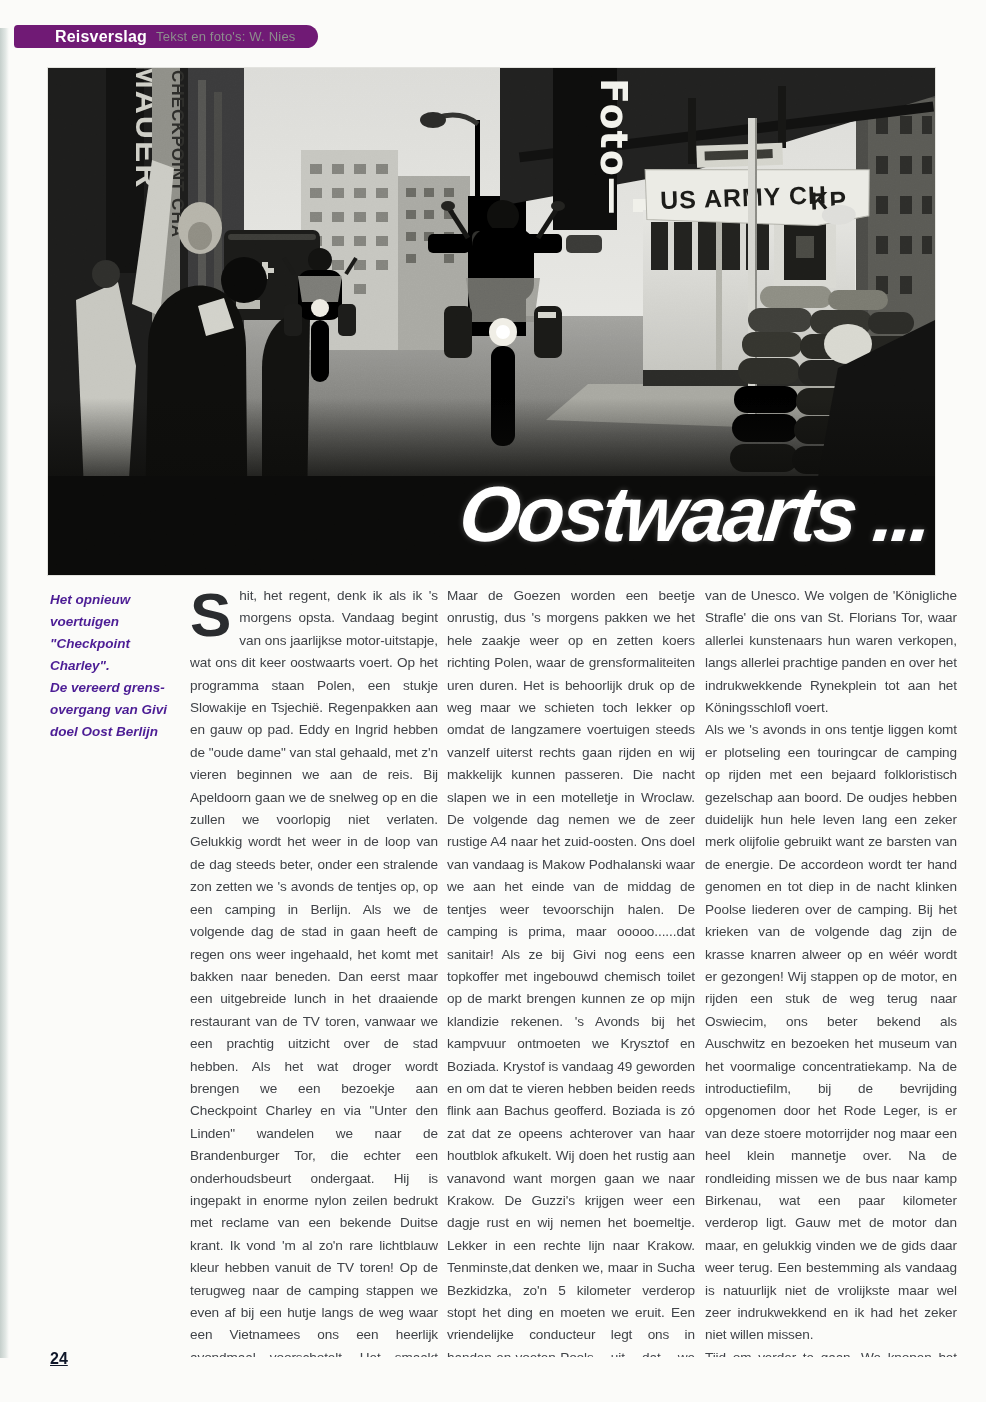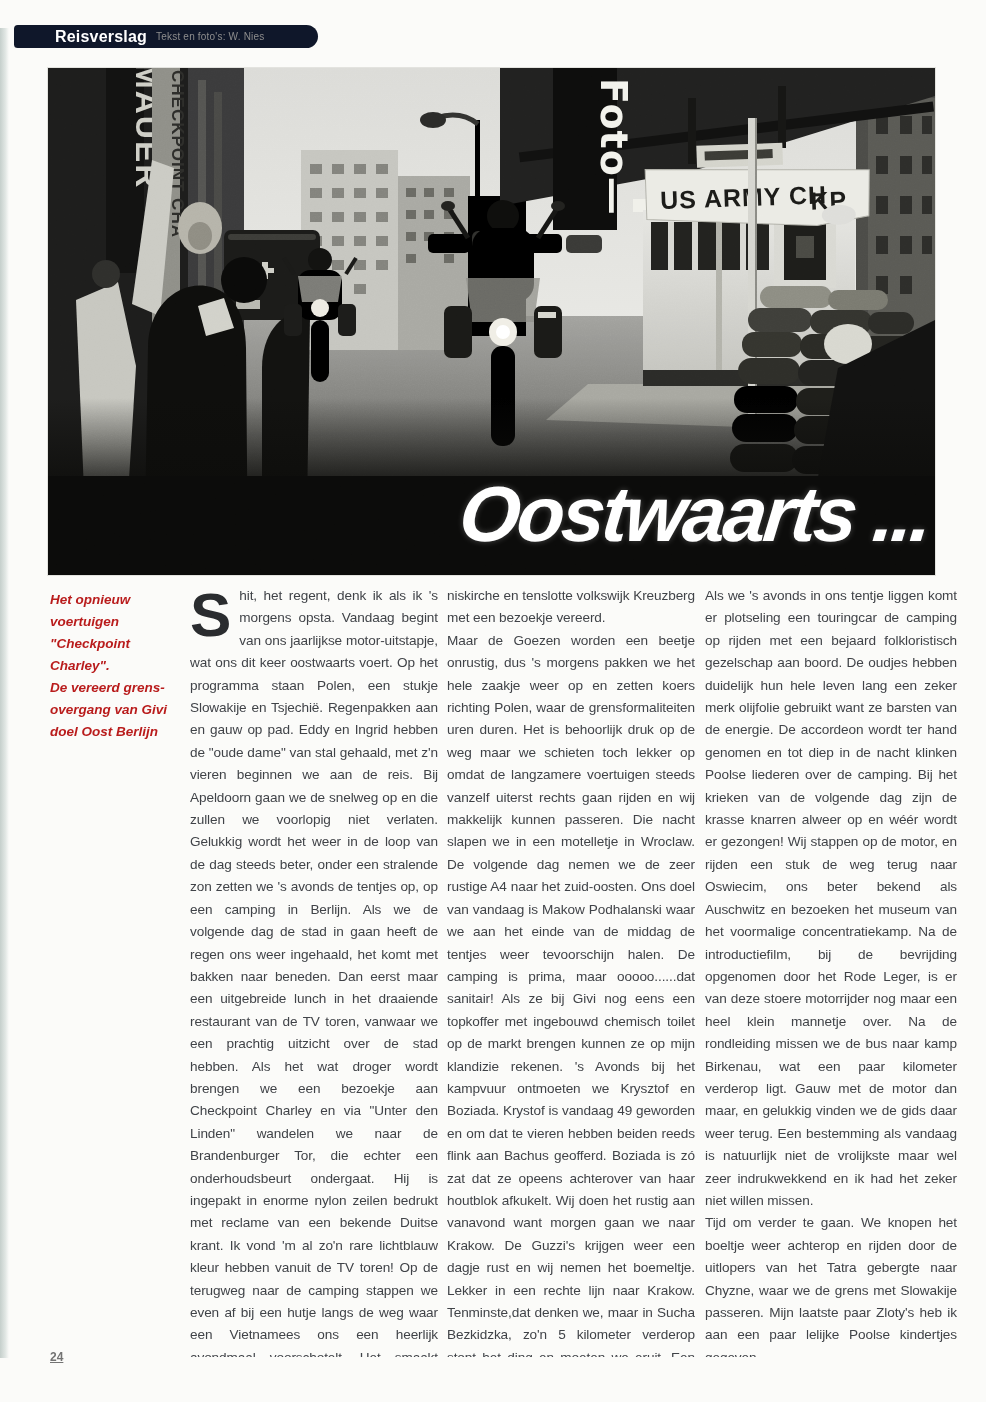--- a/index.html
+++ b/index.html
@@ -9,58 +9,58 @@
     font-family:"Liberation Sans",sans-serif;
   }
   .scan-edge{
     position:absolute;left:0;top:28px;width:9px;height:1330px;
     background:linear-gradient(90deg,#aebcb8,#d6dedb 60%,rgba(214,222,219,0));
     opacity:.7;
   }
   
   .header-bar{
     position:absolute;left:14px;top:25px;height:23px;width:304px;
-    background:#0f172a;border-radius:4px 12px 12px 4px;
+    background:#701a75;border-radius:4px 12px 12px 4px;
     display:flex;align-items:center;gap:9px;padding-left:41px;box-sizing:border-box;
   }
   .header-title{color:#ffffff;font-weight:bold;font-size:16px;letter-spacing:.2px;}
-  .header-subtitle{color:#8d8d8d;font-size:10px;letter-spacing:.2px;}
+  .header-subtitle{color:#8d8d8d;font-size:13px;letter-spacing:.2px;}
   
   .photo{
     position:absolute;left:48px;top:68px;width:887px;height:507px;
     background:#cfcfcb;overflow:hidden;outline:1px solid #e3e3df;
   }
   .photo svg{display:block;}
   .photo-title{
     position:absolute;right:6px;bottom:22px;
     color:#ffffff;font-weight:bold;font-style:italic;
     font-size:78px;letter-spacing:-3px;transform:skewX(-6deg);
     text-shadow:0 0 6px rgba(255,255,255,.25);
     white-space:nowrap;line-height:1;
   }
   
   .caption{
     position:absolute;left:50px;top:589px;width:142px;
-    font-weight:bold;font-style:italic;font-size:13.5px;line-height:22px;color:#b91c1c;
+    font-weight:bold;font-style:italic;font-size:13.5px;line-height:22px;color:#4c1d95;
   }
   
   .col{
     position:absolute;top:585px;height:772px;overflow:hidden;
     font-size:13.6px;line-height:22.4px;color:#404348;letter-spacing:-0.1px;
   }
   .col p{margin:0;text-align:justify;}
   .col-1{left:190px;width:248px;}
   .col-2{left:447px;width:248px;}
   .col-3{left:705px;width:252px;}
   .dropcap{
     float:left;font-size:62px;line-height:48px;font-weight:bold;color:#2a2c2f;
     padding:6px 8px 0 0;
   }
   .pagenum{
-    position:absolute;left:50px;top:1350px;font-weight:bold;font-size:12px;color:#737373;text-decoration:underline;
+    position:absolute;left:50px;top:1350px;font-weight:bold;font-size:16px;color:#0f172a;text-decoration:underline;
   }
 </style>
 </head>
 <body>
 
 <div class="scan-edge"></div>
 
 <div class="header-bar">
   <span class="header-title">Reisverslag</span>
   <span class="header-subtitle">Tekst en foto's: W. Nies</span>
@@ -330,22 +330,22 @@
   <div>De vereerd grens-</div>
   <div>overgang van Givi</div>
   <div>doel Oost Berlijn</div>
 </div>
 
 <div class="col col-1">
   <p><span class="dropcap">S</span><span>hit, het regent, denk ik als ik 's morgens opsta. Vandaag begint van ons jaarlijkse motor-uitstapje, wat ons dit keer oostwaarts voert. Op het programma staan Polen, een stukje Slowakije en Tsjechië. Regenpakken aan en gauw op pad. Eddy en Ingrid hebben de "oude dame" van stal gehaald, met z'n vieren beginnen we aan de reis. Bij Apeldoorn gaan we de snelweg op en die zullen we voorlopig niet verlaten. Gelukkig wordt het weer in de loop van de dag steeds beter, onder een stralende zon zetten we 's avonds de tentjes op, op een camping in Berlijn. Als we de volgende dag de stad in gaan heeft de regen ons weer ingehaald, het komt met bakken naar beneden. Dan eerst maar een uitgebreide lunch in het draaiende restaurant van de TV toren, vanwaar we een prachtig uitzicht over de stad hebben. Als het wat droger wordt brengen we een bezoekje aan Checkpoint Charley en via "Unter den Linden" wandelen we naar de Brandenburger Tor, die echter een onderhoudsbeurt ondergaat. Hij is ingepakt in enorme nylon zeilen bedrukt met reclame van een bekende Duitse krant. Ik vond 'm al zo'n rare lichtblauw kleur hebben vanuit de TV toren! Op de terugweg naar de camping stappen we even af bij een hutje langs de weg waar een Vietnamees ons een heerlijk avondmaal voorschotelt. Het smaakt Eddy en mij zó goed dat we een tweede portie bestellen. De volgende dag krijgen de Goezen een beetje rust, we nemen de bus, de S- en de U-bahn, om nog meer te bekijken van de prachtige zaken die de stad rijk is. Zo worden onder meer het Schlofl Charlottenburg, de Kurfürstendamm, de Gedächt-</span></p>
 </div>
 
 <div class="col col-2">
-  <p>niskirche en tenslotte volkswijk Kreuzberg met een bezoekje vereerd.</p>
   <p>Maar de Goezen worden een beetje onrustig, dus 's morgens pakken we het hele zaakje weer op en zetten koers richting Polen, waar de grensformaliteiten uren duren. Het is behoorlijk druk op de weg maar we schieten toch lekker op omdat de langzamere voertuigen steeds vanzelf uiterst rechts gaan rijden en wij makkelijk kunnen passeren. Die nacht slapen we in een motelletje in Wroclaw. De volgende dag nemen we de zeer rustige A4 naar het zuid-oosten. Ons doel van vandaag is Makow Podhalanski waar we aan het einde van de middag de tentjes weer tevoorschijn halen. De camping is prima, maar ooooo......dat sanitair! Als ze bij Givi nog eens een topkoffer met ingebouwd chemisch toilet op de markt brengen kunnen ze op mijn klandizie rekenen. 's Avonds bij het kampvuur ontmoeten we Krysztof en Boziada. Krystof is vandaag 49 geworden en om dat te vieren hebben beiden reeds flink aan Bachus geofferd. Boziada is zó zat dat ze opeens achterover van haar houtblok afkukelt. Wij doen het rustig aan vanavond want morgen gaan we naar Krakow. De Guzzi's krijgen weer een dagje rust en wij nemen het boemeltje. Lekker in een rechte lijn naar Krakow. Tenminste,dat denken we, maar in Sucha Bezkidzka, zo'n 5 kilometer verderop stopt het ding en moeten we eruit. Een vriendelijke conducteur legt ons in handen-en-voeten-Pools uit dat we slechts anderhalf uur hoeven te wachten op de aansluitende trein. Gelukkig is Krakow zeer de moeite waard. Niet voor niets is de stad opgenomen op de lijst van 12 historische steden</p>
 </div>
 
 <div class="col col-3">
+  <p>van de Unesco. We volgen de 'Königliche Strafle' die ons van St. Florians Tor, waar allerlei kunstenaars hun waren verkopen, langs allerlei prachtige panden en over het indrukwekkende Rynekplein tot aan het Köningsschlofl voert.</p>
   <p>Als we 's avonds in ons tentje liggen komt er plotseling een touringcar de camping op rijden met een bejaard folkloristisch gezelschap aan boord. De oudjes hebben duidelijk hun hele leven lang een zeker merk olijfolie gebruikt want ze barsten van de energie. De accordeon wordt ter hand genomen en tot diep in de nacht klinken Poolse liederen over de camping. Bij het krieken van de volgende dag zijn de krasse knarren alweer op en wéér wordt er gezongen! Wij stappen op de motor, en rijden een stuk de weg terug naar Oswiecim, ons beter bekend als Auschwitz en bezoeken het museum van het voormalige concentratiekamp. Na de introductiefilm, bij de bevrijding opgenomen door het Rode Leger, is er van deze stoere motorrijder nog maar een heel klein mannetje over. Na de rondleiding missen we de bus naar kamp Birkenau, wat een paar kilometer verderop ligt. Gauw met de motor dan maar, en gelukkig vinden we de gids daar weer terug. Een bestemming als vandaag is natuurlijk niet de vrolijkste maar wel zeer indrukwekkend en ik had het zeker niet willen missen.</p>
   <p>Tijd om verder te gaan. We knopen het boeltje weer achterop en rijden door de uitlopers van het Tatra gebergte naar Chyzne, waar we de grens met Slowakije passeren. Mijn laatste paar Zloty's heb ik aan een paar lelijke Poolse kindertjes gegeven.</p>
 </div>
 
 <div class="pagenum">24</div>
 
 </body></html>

